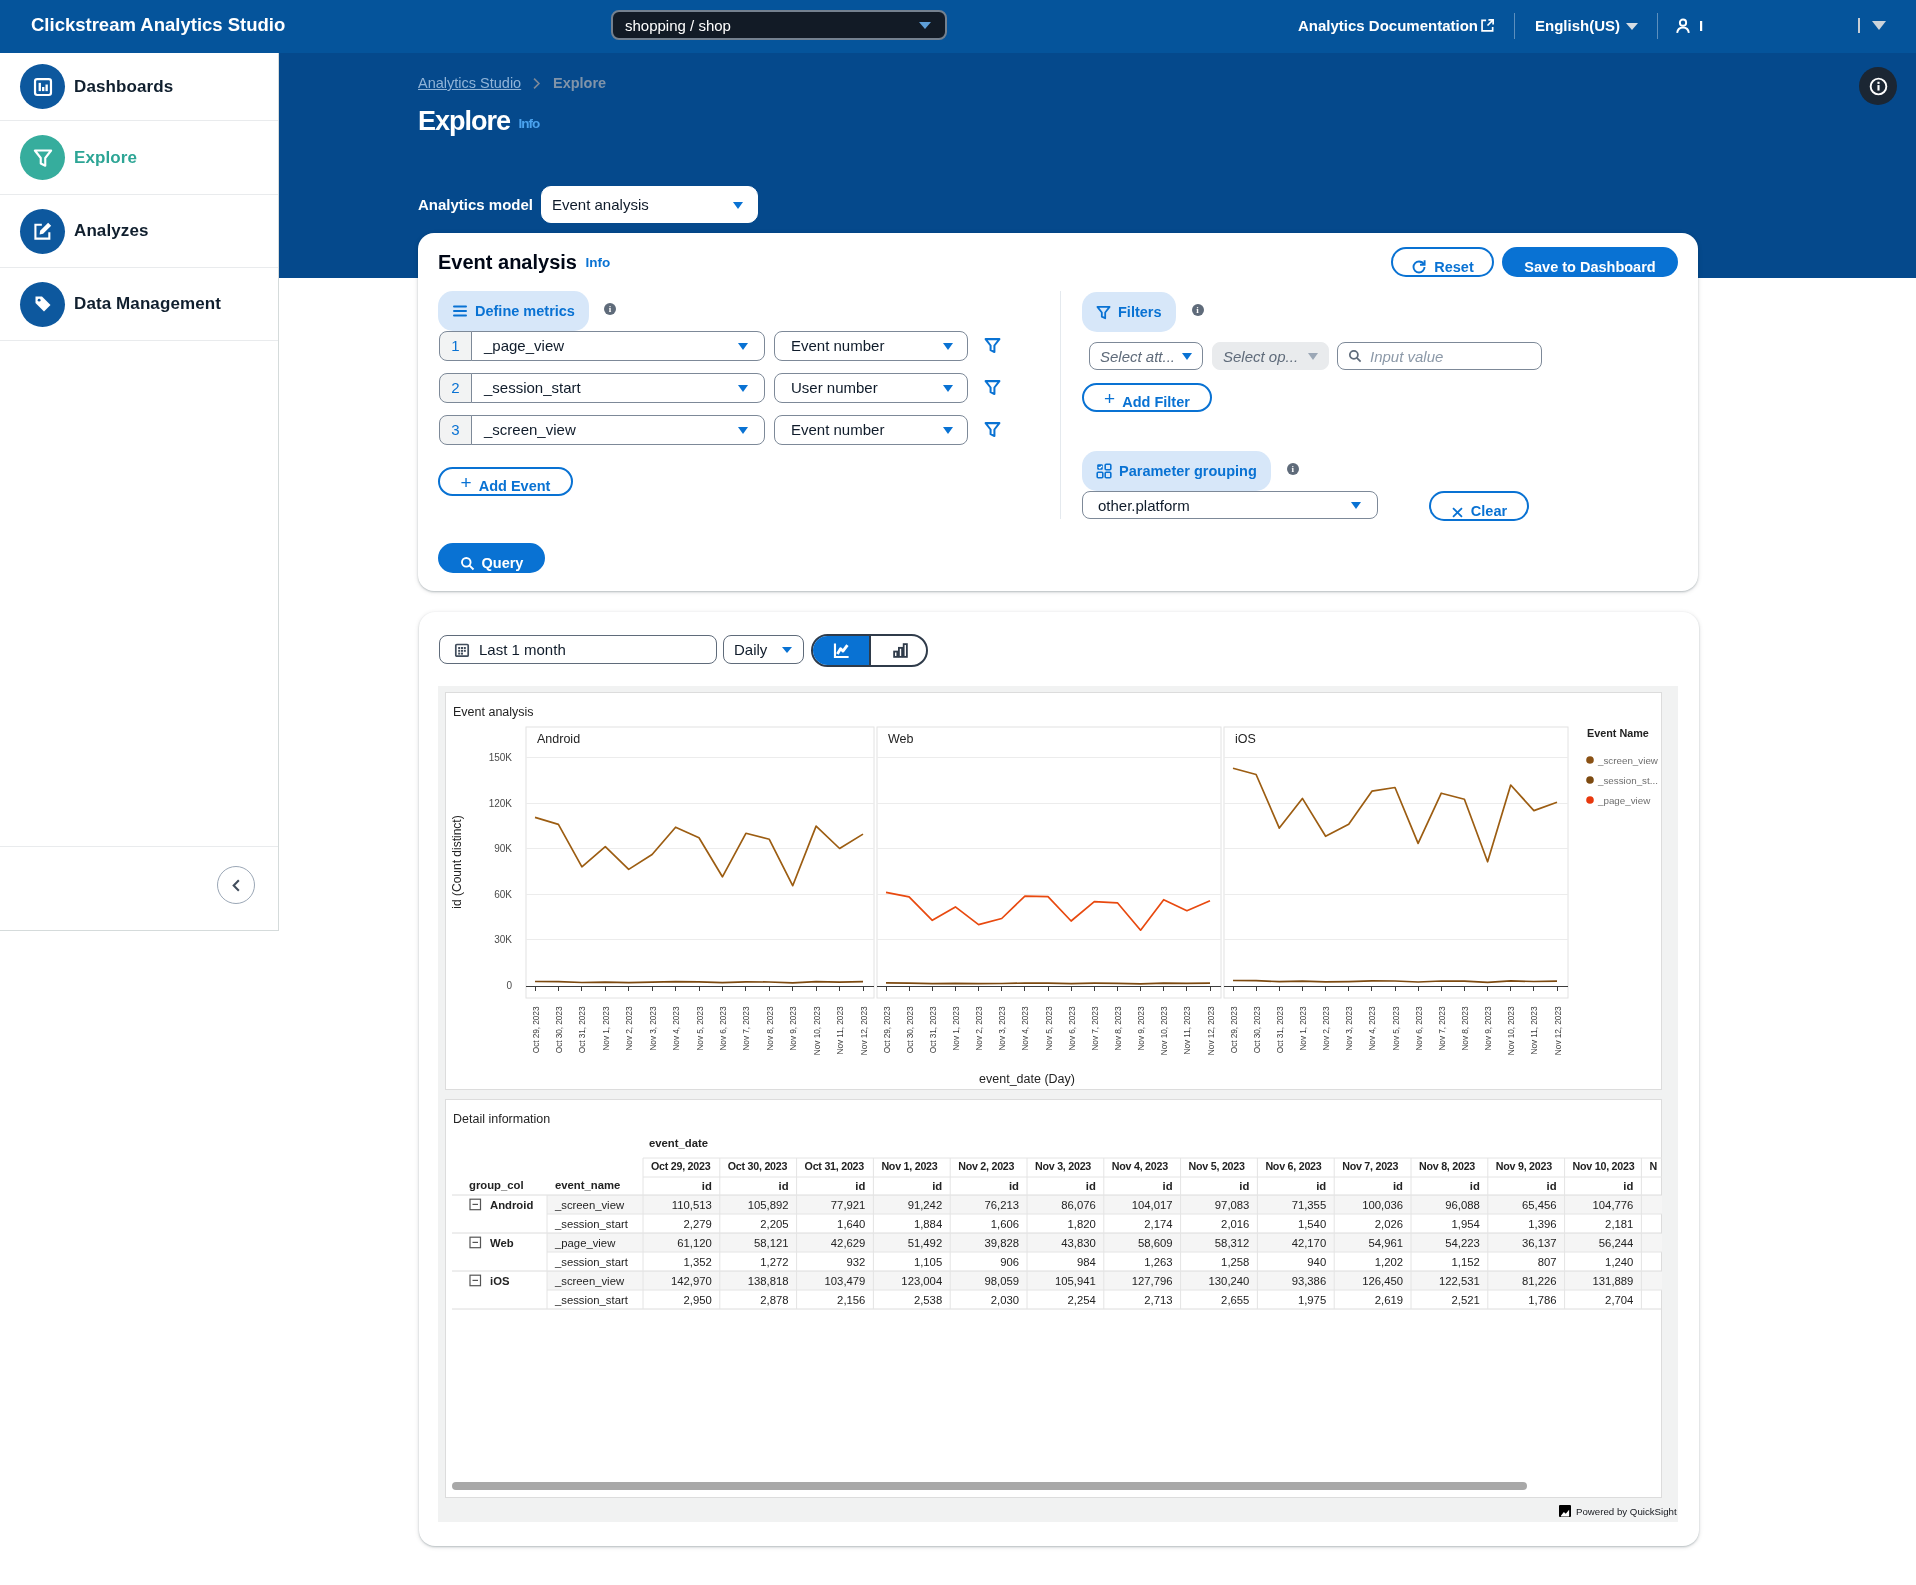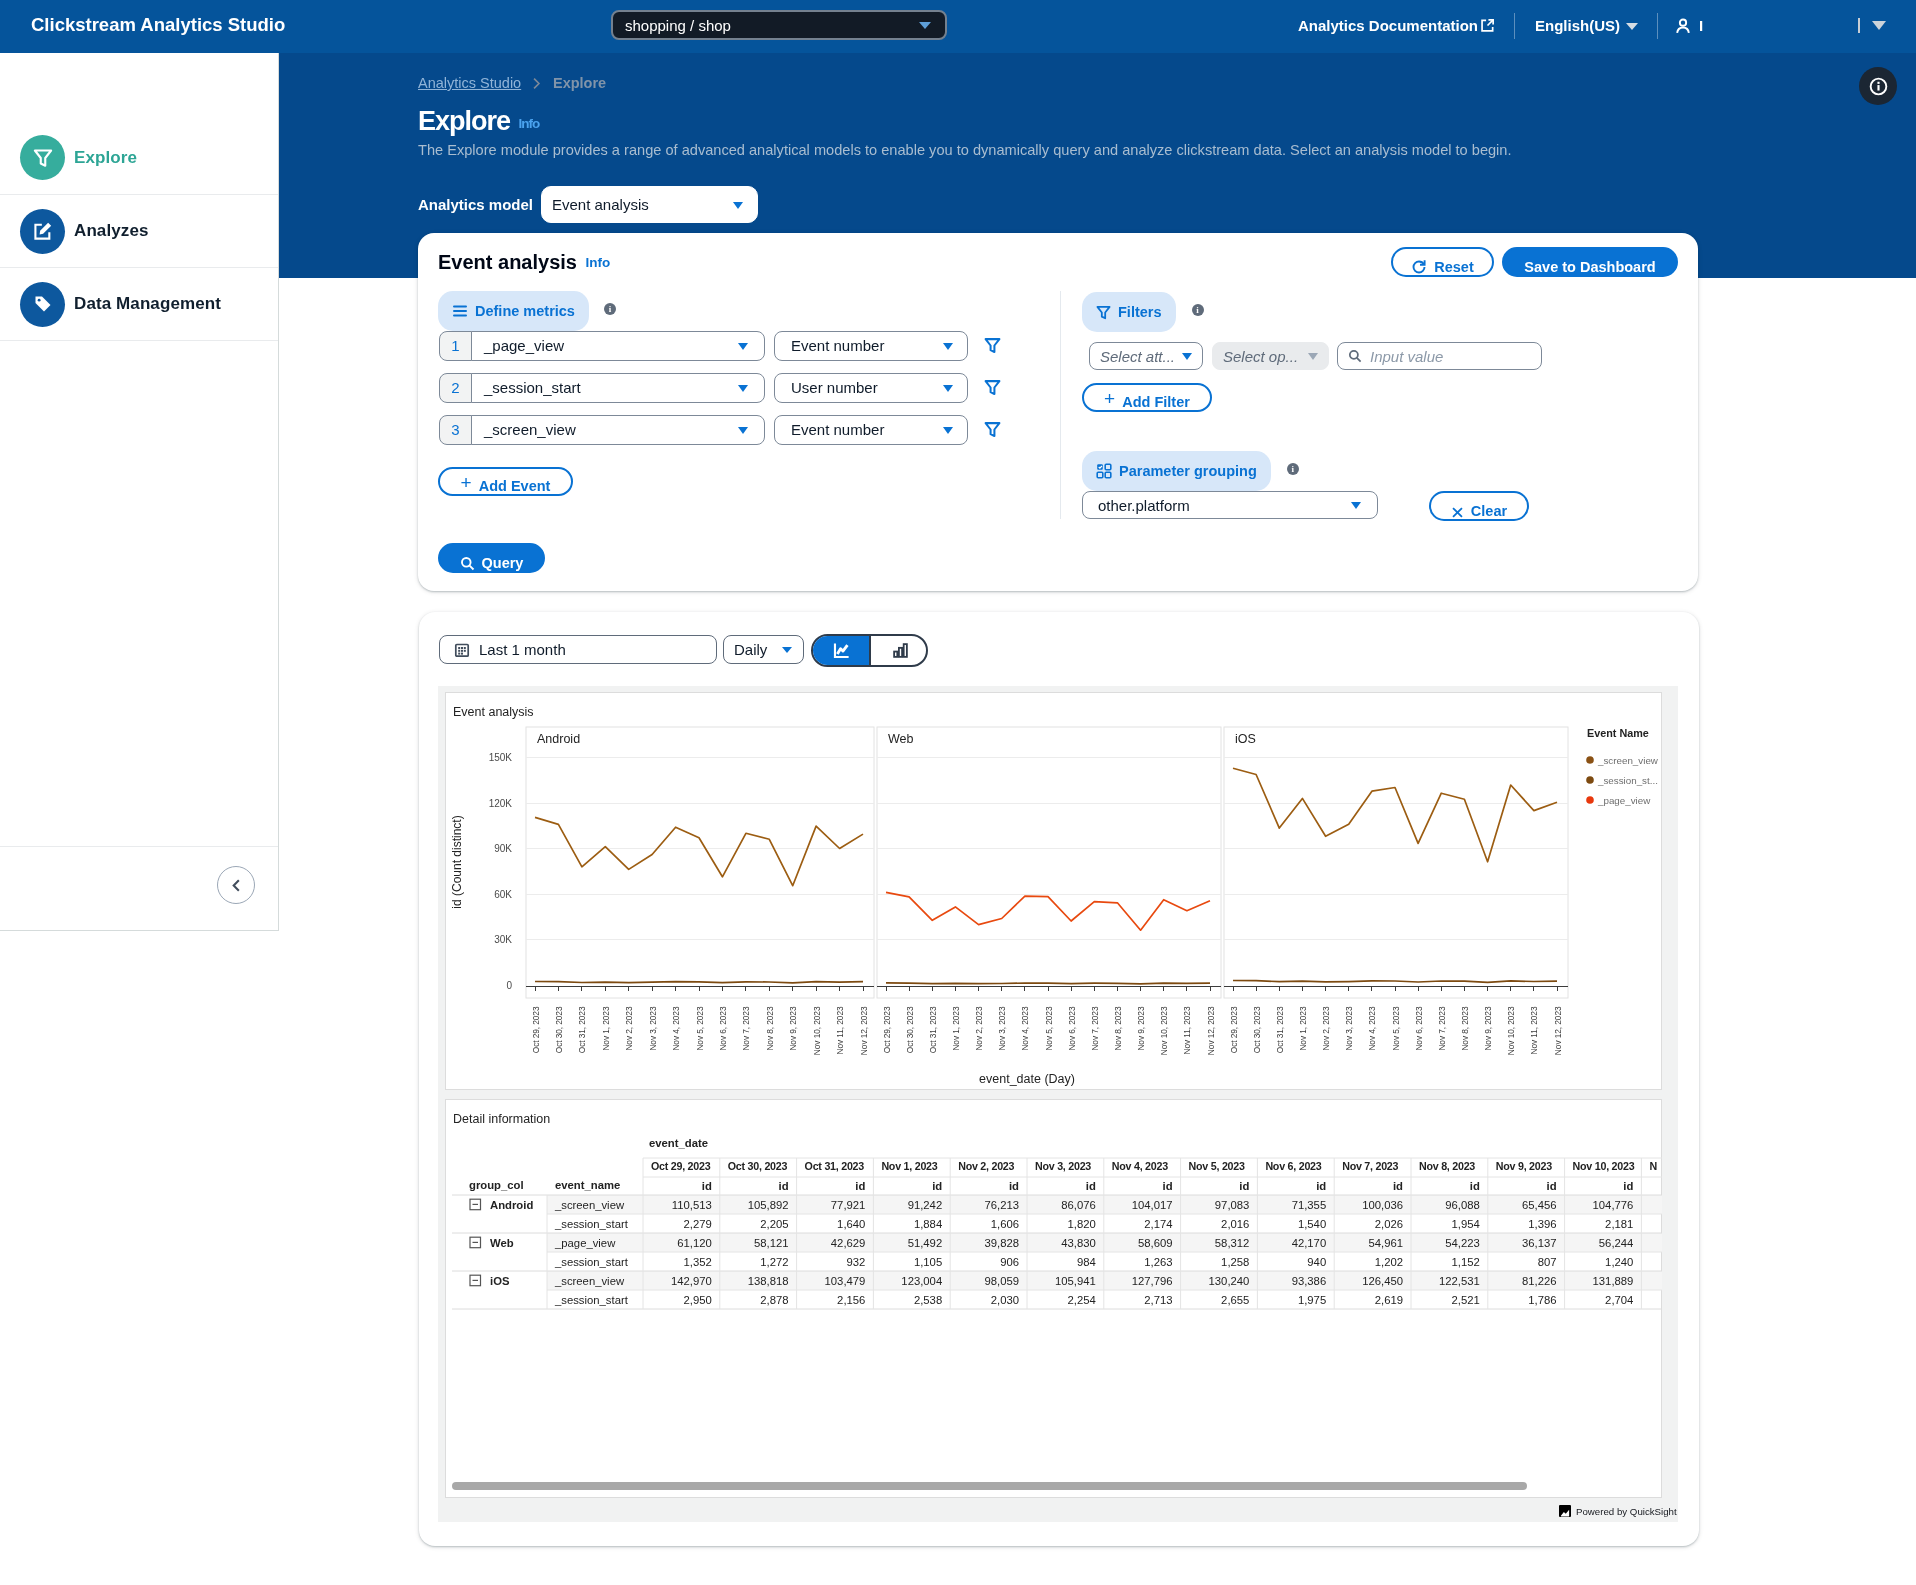--- a/index.html
+++ b/index.html
@@ -51,24 +51,34 @@
         <rect x="7.1" y="6.8" width="1.8" height="4.6" fill="#fff"></rect>
         <rect x="7.1" y="4" width="1.8" height="1.8" fill="#fff"></rect>
       </svg>
     </div>
 <div class="abs" style="left:418px;top:75px;font-size:14.5px;color:#90b4d8"><span style="text-decoration:underline">Analytics Studio</span></div>
 <svg class="abs" style="left:530px;top:77px" width="13" height="13" viewBox="0 0 16 16" fill="none">
       <path d="M5 2 L11 8 L5 14" stroke="#7d8998" stroke-width="2"></path>
     </svg>
 <div class="abs" style="left:553px;top:75px;font-size:14.5px;font-weight:bold;color:#8194a9">Explore</div>
 <div class="abs" style="left:418px;top:106px;font-size:27px;letter-spacing:-1px;font-weight:bold;color:#fff">Explore <span style="font-size:13.5px;color:#4ba3ef;vertical-align:2px;margin-left:2px">Info</span></div>
-<div class="abs" style="left:418px;top:142px;font-size:14.6px;color:#a9bdd0">The Explore module provides a range of advanced analytical models to enable you to dynamically query and analyze clickstream data. Select an analysis model to begin.</div>
 <div class="abs" style="left:418px;top:196px;font-size:15px;font-weight:bold;color:#fff">Analytics model</div>
 <div class="sel" style="left:541px;top:186px;width:217px;height:37px;border-color:#fff;border-width:1px;border-radius:10px">Event analysis<span class="caret" style="right:14px"></span></div>
 <div id="sidebar">
+<div class="navitem" style="top:0px;height:68px">
+        <div class="navcirc" style="background:#0d589e">
+          <svg width="22" height="22" viewBox="0 0 16 16" fill="none">
+            <rect x="2.2" y="2.2" width="11.6" height="11.6" rx="1.6" stroke="#fff" stroke-width="1.6"></rect>
+            <rect x="4.8" y="5" width="1.7" height="6" fill="#fff"></rect>
+            <rect x="7.3" y="8" width="1.7" height="3" fill="#fff"></rect>
+            <rect x="9.8" y="6.2" width="1.7" height="4.8" fill="#fff"></rect>
+          </svg>
+        </div>
+        <div class="navlabel" style="">Dashboards</div>
+      </div>
 <div class="navitem" style="top:68px;height:74px">
         <div class="navcirc" style="background:#36ad9d">
           <svg width="20" height="20" viewBox="0 0 16 16" fill="none">
             <path d="M1.5 2 H14.5 L9.8 8 V14.2 L6.2 12.4 V8 Z" stroke="#fff" stroke-width="1.7" stroke-linejoin="round"></path>
           </svg>
         </div>
         <div class="navlabel" style="color:#2da595">Explore</div>
       </div>
 <div class="navitem" style="top:142px;height:73px">
         <div class="navcirc" style="background:#0d589e">

